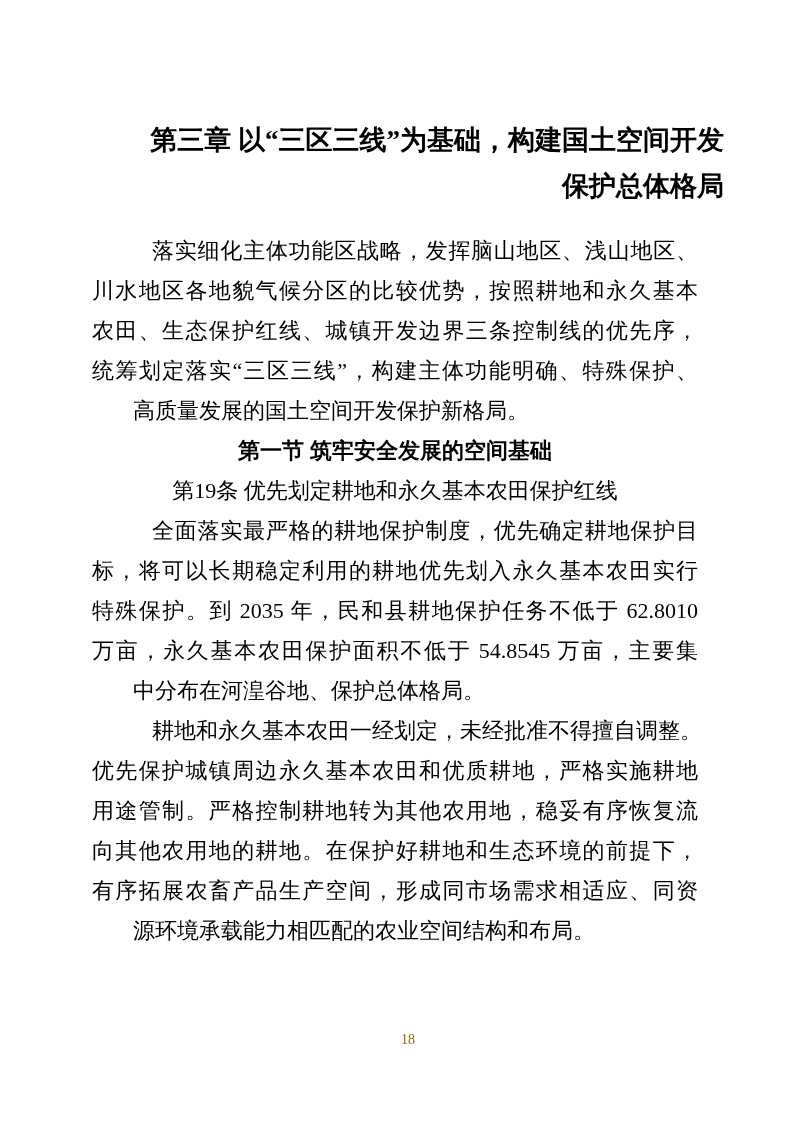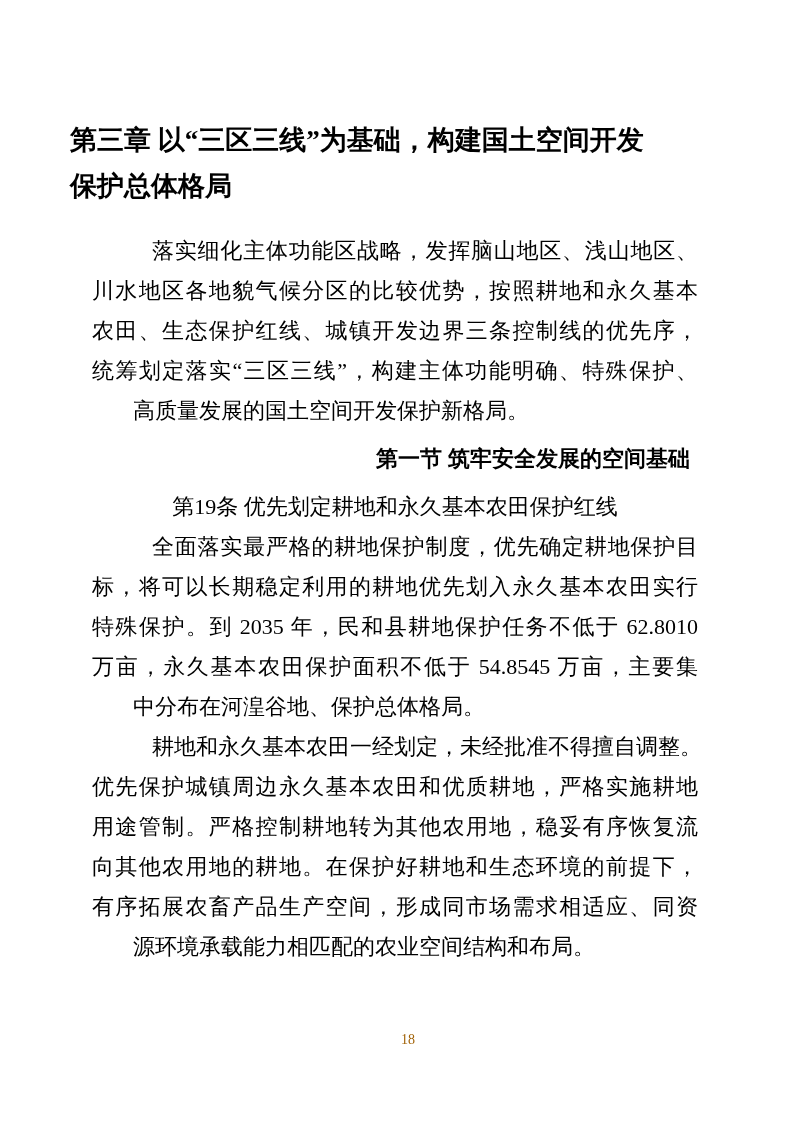--- a/index.html
+++ b/index.html
@@ -15,21 +15,21 @@
     color: #000000;
     font-family: "Liberation Serif", "DejaVu Serif", serif;
     overflow: hidden;
   }
   .chapter-title {
     position: absolute;
     top: 117px;
     left: 70px;
     right: 70px;
     margin: 0;
-    text-align: left;
+    text-align: right;
     font-size: 27px;
     font-weight: bold;
     line-height: 46px;
     letter-spacing: 0;
   }
   .content {
     position: absolute;
     top: 231px;
     left: 92px;
     width: 606px;
@@ -47,22 +47,22 @@
     text-indent: 60px;
   }
   .line.last {
     text-align: left;
     text-align-last: left;
     margin-left: 41px;
   }
   .section-title {
     height: 40px;
     line-height: 40px;
-    margin: 8px;
-    text-align: right;
+    margin: 0;
+    text-align: center;
     font-size: 22px;
     font-weight: bold;
     font-family: "Liberation Sans", "DejaVu Sans", sans-serif;
   }
   .article-title {
     height: 40px;
     line-height: 40px;
     margin: 0;
     text-align: center;
     font-size: 22px;

